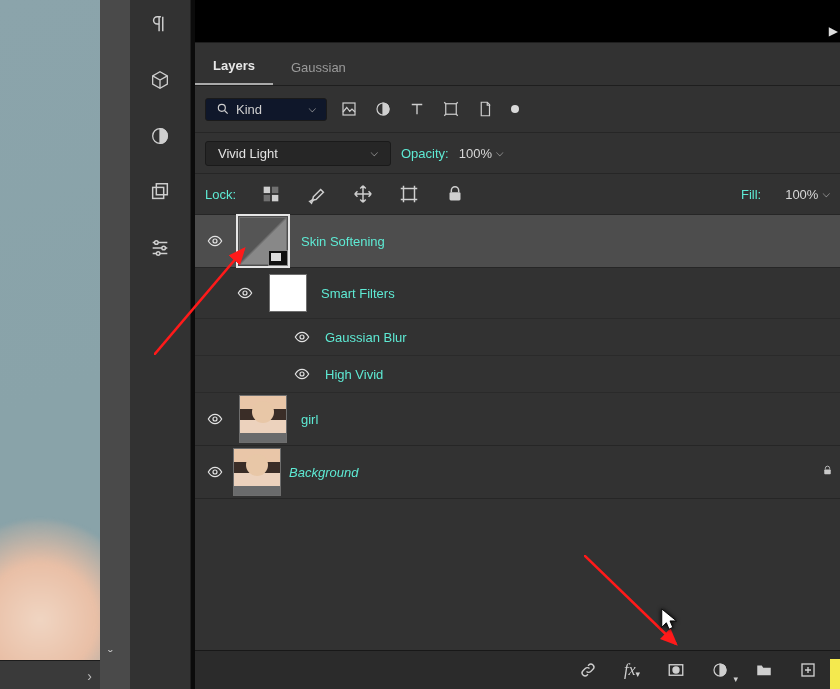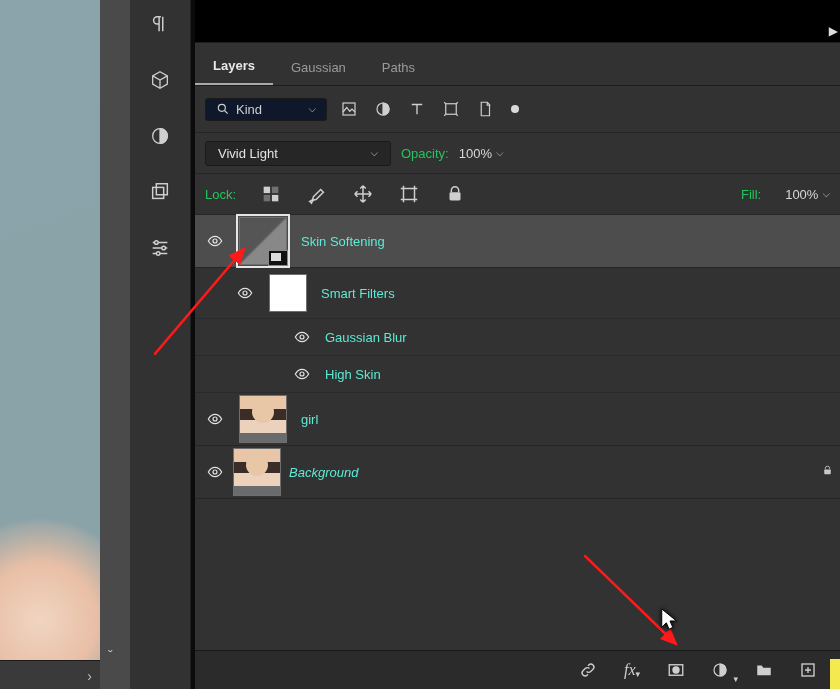--- a/index.html
+++ b/index.html
@@ -17,21 +17,21 @@
   .panel{position:absolute;left:195px;top:42px;right:0;bottom:0;background:#323232;border-top:1px solid #1e1e1e;}
   .tabs{display:flex;height:42px;align-items:flex-end;border-bottom:1px solid #1e1e1e;}
   .tab{padding:10px 18px 10px 18px;color:#9a9a9a;}
   .tab.active{color:#e8e8e8;font-weight:600;border-bottom:2px solid #aaa;}
   .filter-row{display:flex;align-items:center;height:46px;padding:0 10px;border-bottom:1px solid #262626;gap:10px;}
   .kind{display:flex;align-items:center;background:#0f172a;border:1px solid #1a1a1a;border-radius:3px;padding:3px 10px;gap:6px;width:100px;color:#cfcfcf;}
   .fi{width:24px;height:24px;display:flex;align-items:center;justify-content:center;color:#cfcfcf;}
   .fi svg{width:18px;height:18px;}
   .opt-row{display:flex;align-items:center;height:40px;padding:0 10px;border-bottom:1px solid #262626;gap:10px;}
   .blend{display:flex;align-items:center;background:#262626;border:1px solid #1a1a1a;border-radius:3px;padding:4px 12px;gap:6px;width:160px;color:#e3e3e3;}
-  .label{color:#22c55e;}
+  .label{color:#5eead4;}
   .opacity-val{display:flex;align-items:center;gap:4px;}
   .lock-row{display:flex;align-items:center;height:40px;padding:0 10px;border-bottom:1px solid #262626;gap:24px;}
   .lock-ico{width:22px;height:22px;display:flex;align-items:center;justify-content:center;color:#cfcfcf;}
   .layers{}
   .layer{display:flex;align-items:center;height:52px;border-bottom:1px solid #262626;padding-left:10px;gap:14px;}
   .layer.selected{background:#4d4d4d;}
   .vis{width:20px;display:flex;justify-content:center;}
   .eye svg{width:16px;height:16px;color:#e2e2e2;}
   .thumb{width:46px;height:46px;border:1px solid #6e6e6e;background:#777;position:relative;}
   .thumb.so{outline:2px solid #e6e6e6;outline-offset:1px;background:linear-gradient(135deg,#555 0%,#555 48%,#888 52%,#888 100%);}
@@ -111,21 +111,20 @@
         <circle cx="10" cy="18" r="2" fill="#323232"></circle>
       </svg>
   </div>
 </div>
 
 <div class="panel">
 
   <div class="tabs">
     <div class="tab active">Layers</div>
     <div class="tab">Gaussian</div>
-    <div class="tab">Paths</div>
   </div>
 
   <div class="filter-row">
     <div class="kind">
       <svg viewBox="0 0 24 24" width="14" height="14" fill="none" stroke="#cfcfcf" stroke-width="2">
           <circle cx="10" cy="10" r="6"></circle>
           <path d="M20 20l-5-5"></path>
         </svg>
       <span>Kind</span>
       <span class="chev-sm">⌵</span>
@@ -249,21 +248,21 @@
         </div>
       <span class="lname">Gaussian Blur</span>
     </div>
     <div class="sub item">
       <div class="vis eye">
           <svg viewBox="0 0 24 24" fill="none" stroke="currentColor" stroke-width="1.8">
             <path d="M2 12s4-7 10-7 10 7 10 7-4 7-10 7S2 12 2 12z"></path>
             <circle cx="12" cy="12" r="3"></circle>
           </svg>
         </div>
-      <span class="lname">High Skin</span>
+      <span class="lname">High Vivid</span>
     </div>
 
     <div class="layer">
       <div class="vis eye">
           <svg viewBox="0 0 24 24" fill="none" stroke="currentColor" stroke-width="1.8">
             <path d="M2 12s4-7 10-7 10 7 10 7-4 7-10 7S2 12 2 12z"></path>
             <circle cx="12" cy="12" r="3"></circle>
           </svg>
         </div>
       <div class="thumb girl"></div>

